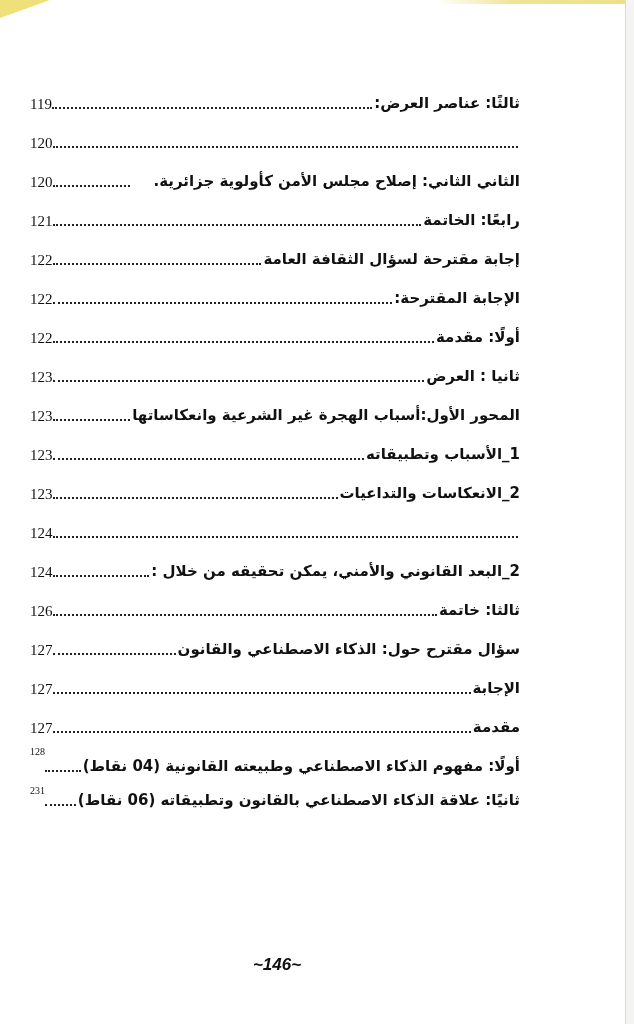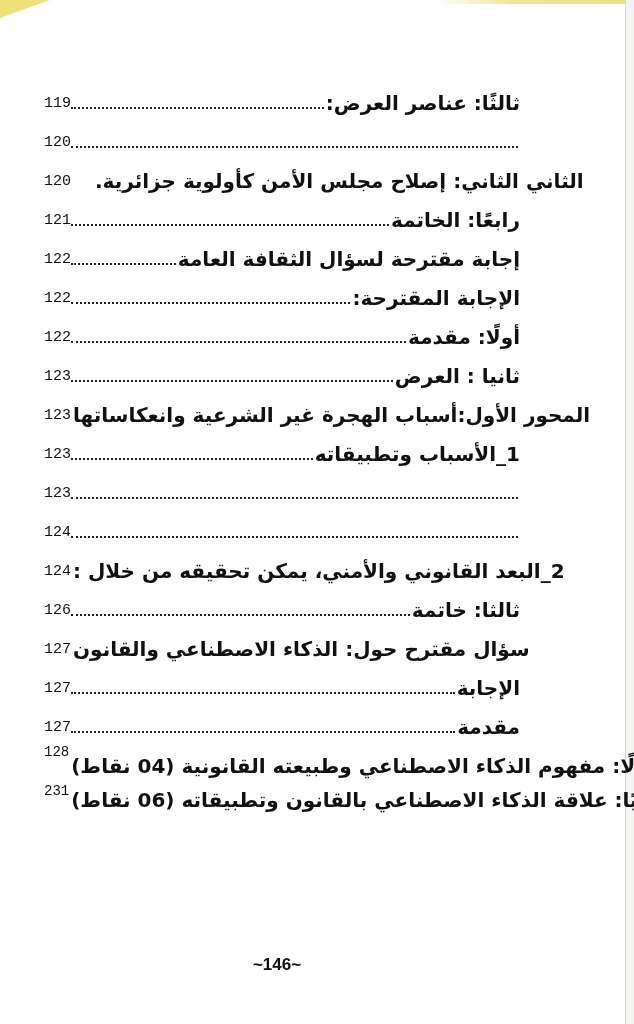--- a/index.html
+++ b/index.html
@@ -44,54 +44,54 @@
     .toc-row {
       position: relative;
       height: 39px;
       display: flex;
       flex-direction: row;
       align-items: flex-end;
       direction: ltr;
     }
     .toc-row.tight { height: 34px; }
     .page-num {
-      font-family: Liberation Mono, monospace;
+      font-family: Liberation Serif, serif;
       font-size: 15px;
       line-height: 18px;
       flex: 0 0 auto;
       padding-bottom: 2px;
-      margin-left: 14px;
-    }
-    .page-num.sup { align-self: flex-start; font-size: 14px; padding-top: 4px; }
+    }
+    .page-num.sup { align-self: flex-start; font-size: 10px; padding-top: 4px; }
     .leader {
       flex: 1 1 auto;
       border-bottom: 2px dotted #222;
       margin: 0 2px 6px 0;
       height: 0;
     }
     .title {
       direction: rtl;
       unicode-bidi: embed;
       font-family: "DejaVu Sans", sans-serif;
       font-weight: bold;
-      font-size: 20px;
+      font-size: 15px;
       line-height: 24px;
       white-space: nowrap;
       flex: 0 0 auto;
     }
     .footer {
       position: absolute;
       left: 0; width: 634px;
       top: 955px;
       text-align: center;
       padding-right: 80px;
       box-sizing: border-box;
       font-family: "Liberation Sans", sans-serif;
       font-weight: bold;
       font-size: 17px;
+      font-style: italic;
     }
   </style>
 </head>
 <body>
 
 <div class="corner-tl"></div>
 <div class="edge-top"></div>
 <div class="edge-right"></div>
 
 <div class="toc">
@@ -151,20 +151,21 @@
 
   <div class="toc-row">
     <span class="page-num">123</span>
     <span class="leader"></span>
     <span class="title">1_الأسباب وتطبيقاته</span>
   </div>
 
   <div class="toc-row">
     <span class="page-num">123</span>
     <span class="leader"></span>
+    <span class="title">2_الانعكاسات والتداعيات</span>
   </div>
 
   <div class="toc-row">
     <span class="page-num">124</span>
     <span class="leader"></span>
   </div>
 
   <div class="toc-row">
     <span class="page-num">124</span>
     <span class="leader"></span>

